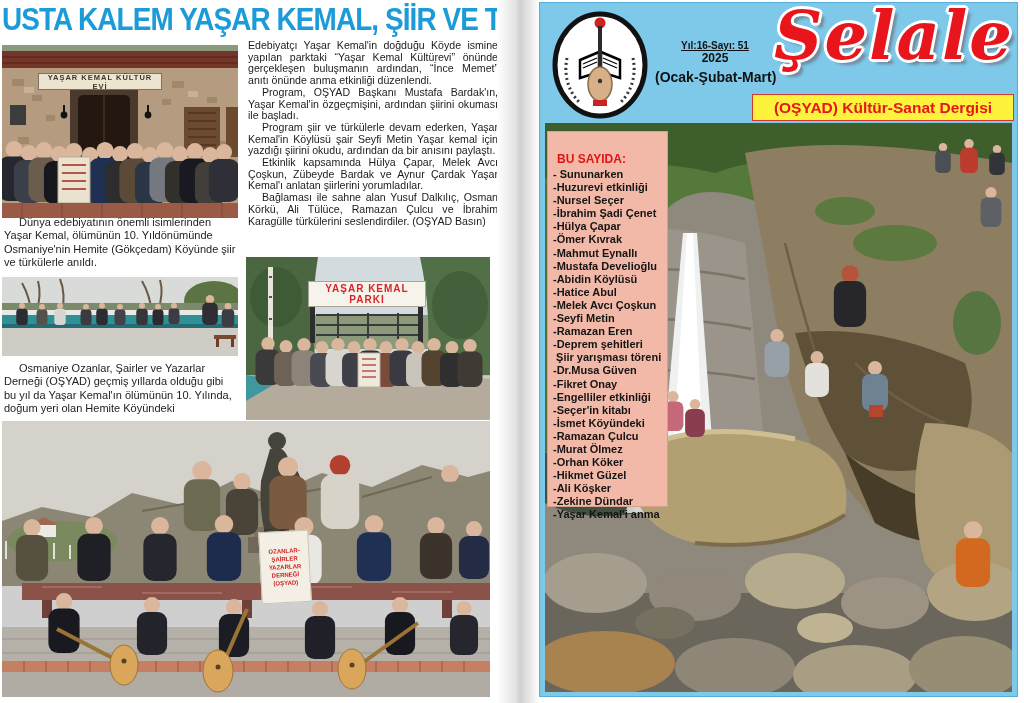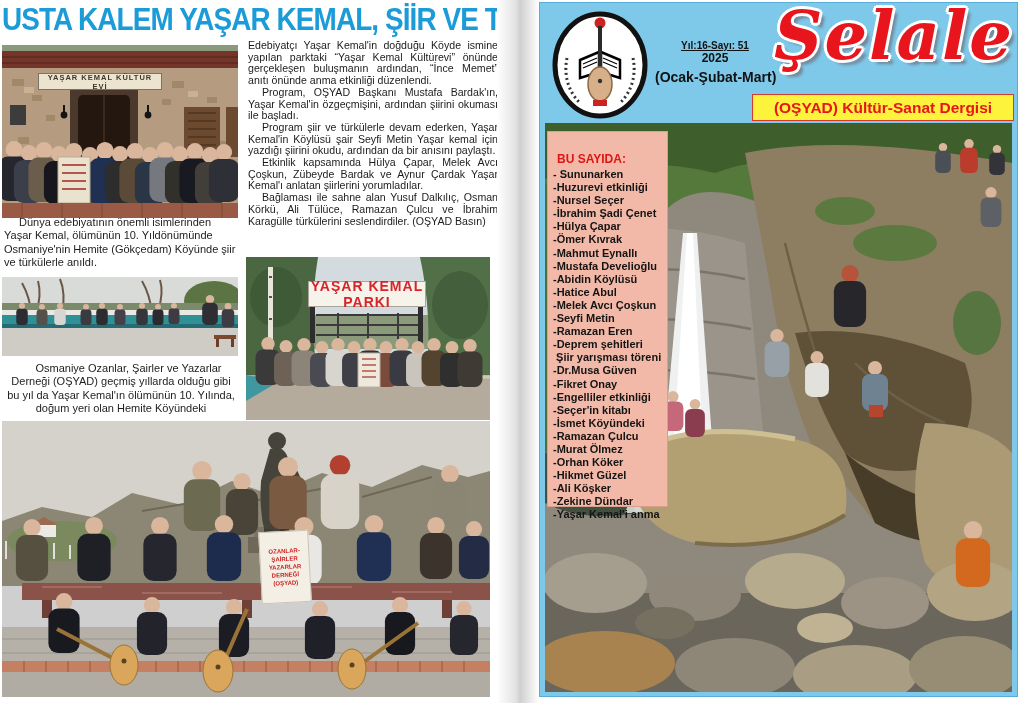--- a/index.html
+++ b/index.html
@@ -31,21 +31,21 @@
     text-align:center; font-weight:bold;
   }
   .sign-kulturevi {
     left:36px; top:28px; width:124px; height:17px;
     background:#ece4cf; border:1px solid #7a7264; color:#3b372c;
     font-size:7.5px; letter-spacing:1px;
   }
   .sign-park {
     left:62px; top:24px; width:118px; height:26px;
     background:#f5f3ea; border:1px solid #a9a497; color:#d8232a;
-    font-size:14px; letter-spacing:1px;
+    font-size:10px; letter-spacing:1px;
   }
   .banner-osyad {
     left:258px; top:110px; width:50px; height:72px;
     background:#f3efe4; border:1px solid #c9c4b4; transform:rotate(-3deg);
     flex-direction:column; color:#c22; font-size:6px; line-height:8px;
   }
 
   .gutter {
     position:absolute; left:497px; top:0; width:42px; height:703px;
     background:linear-gradient(90deg,#ffffff 0%,#e2e2e2 45%,#cfcfcf 55%,#ffffff 100%);
@@ -208,21 +208,21 @@
             <rect x="200.2" y="25.8" width="15.600000000000001" height="22.2" rx="4.8" fill="#2e2e34"></rect>
             <circle cx="226" cy="29.36" r="3.3600000000000003" fill="#d9b69c"></circle>
             <rect x="219.76" y="32.24" width="12.48" height="17.759999999999998" rx="3.84" fill="#3c3c42"></rect>
           </g>
         <rect x="212" y="58" width="22" height="4" fill="#7a4a2f"></rect>
         <rect x="214" y="62" width="3" height="8" fill="#6b3f27"></rect>
           <rect x="229" y="62" width="3" height="8" fill="#6b3f27"></rect>
       </svg>
     </div>
 
-    <div class="caption" style="left:4px; top:362px; width:234px;text-align:center;">Osmaniye Ozanlar, Şairler ve Yazarlar Derneği (OŞYAD) geçmiş yıllarda olduğu gibi bu yıl da Yaşar Kemal'ın ölümünün 10. Yılında, doğum yeri olan Hemite Köyündeki</div>
+    <div class="caption" style="left:4px; top:362px; width:234px;">Osmaniye Ozanlar, Şairler ve Yazarlar Derneği (OŞYAD) geçmiş yıllarda olduğu gibi bu yıl da Yaşar Kemal'ın ölümünün 10. Yılında, doğum yeri olan Hemite Köyündeki</div>
 
     <div class="article">
         <div class="para">Edebiyatçı Yaşar Kemal'in doğduğu Köyde ismine yapılan parktaki “Yaşar Kemal Kültürevi” önünde gerçekleşen buluşmanın ardından,  “İnce Memet” anıtı önünde anma etkinliği düzenlendi.</div>
         <div class="para">Program, OŞYAD Başkanı Mustafa Bardak'ın, Yaşar Kemal'in özgeçmişini, ardından şiirini okuması ile başladı.</div>
         <div class="para">Program  şiir ve türkülerle devam ederken, Yaşar Kemal'in Köylüsü şair Seyfi Metin Yaşar kemal için yazdığı şiirini okudu, ardından da bir anısını paylaştı.</div>
         <div class="para">Etkinlik kapsamında Hülya Çapar, Melek Avcı Çoşkun, Zübeyde Bardak ve Aynur Çardak Yaşar Kemal'ı anlatan şiirlerini yorumladılar.</div>
         <div class="para">Bağlaması ile sahne alan Yusuf Dalkılıç, Osman Körkü, Ali Tülüce, Ramazan Çulcu ve İbrahim Karagülle türkülerini seslendirdiler. (OŞYAD Basın)</div>
       </div>
 
     <div class="photo" style="left:246px; top:257px; width:244px; height:163px;">

